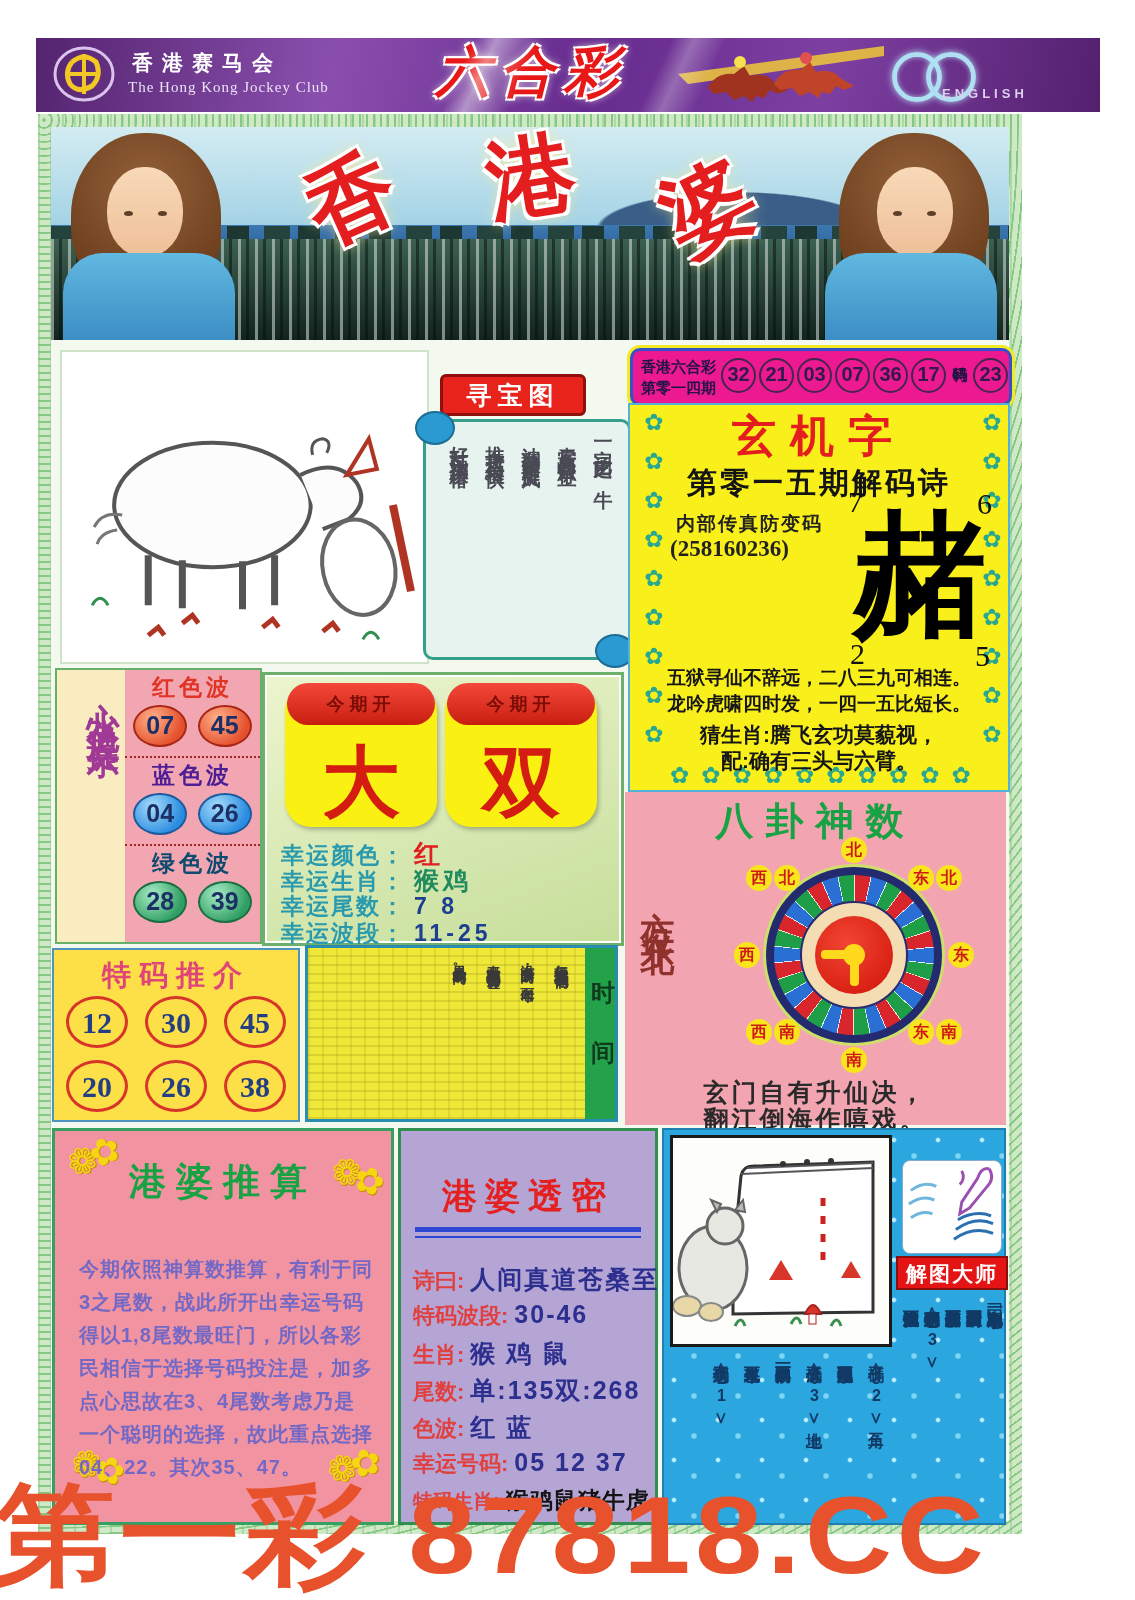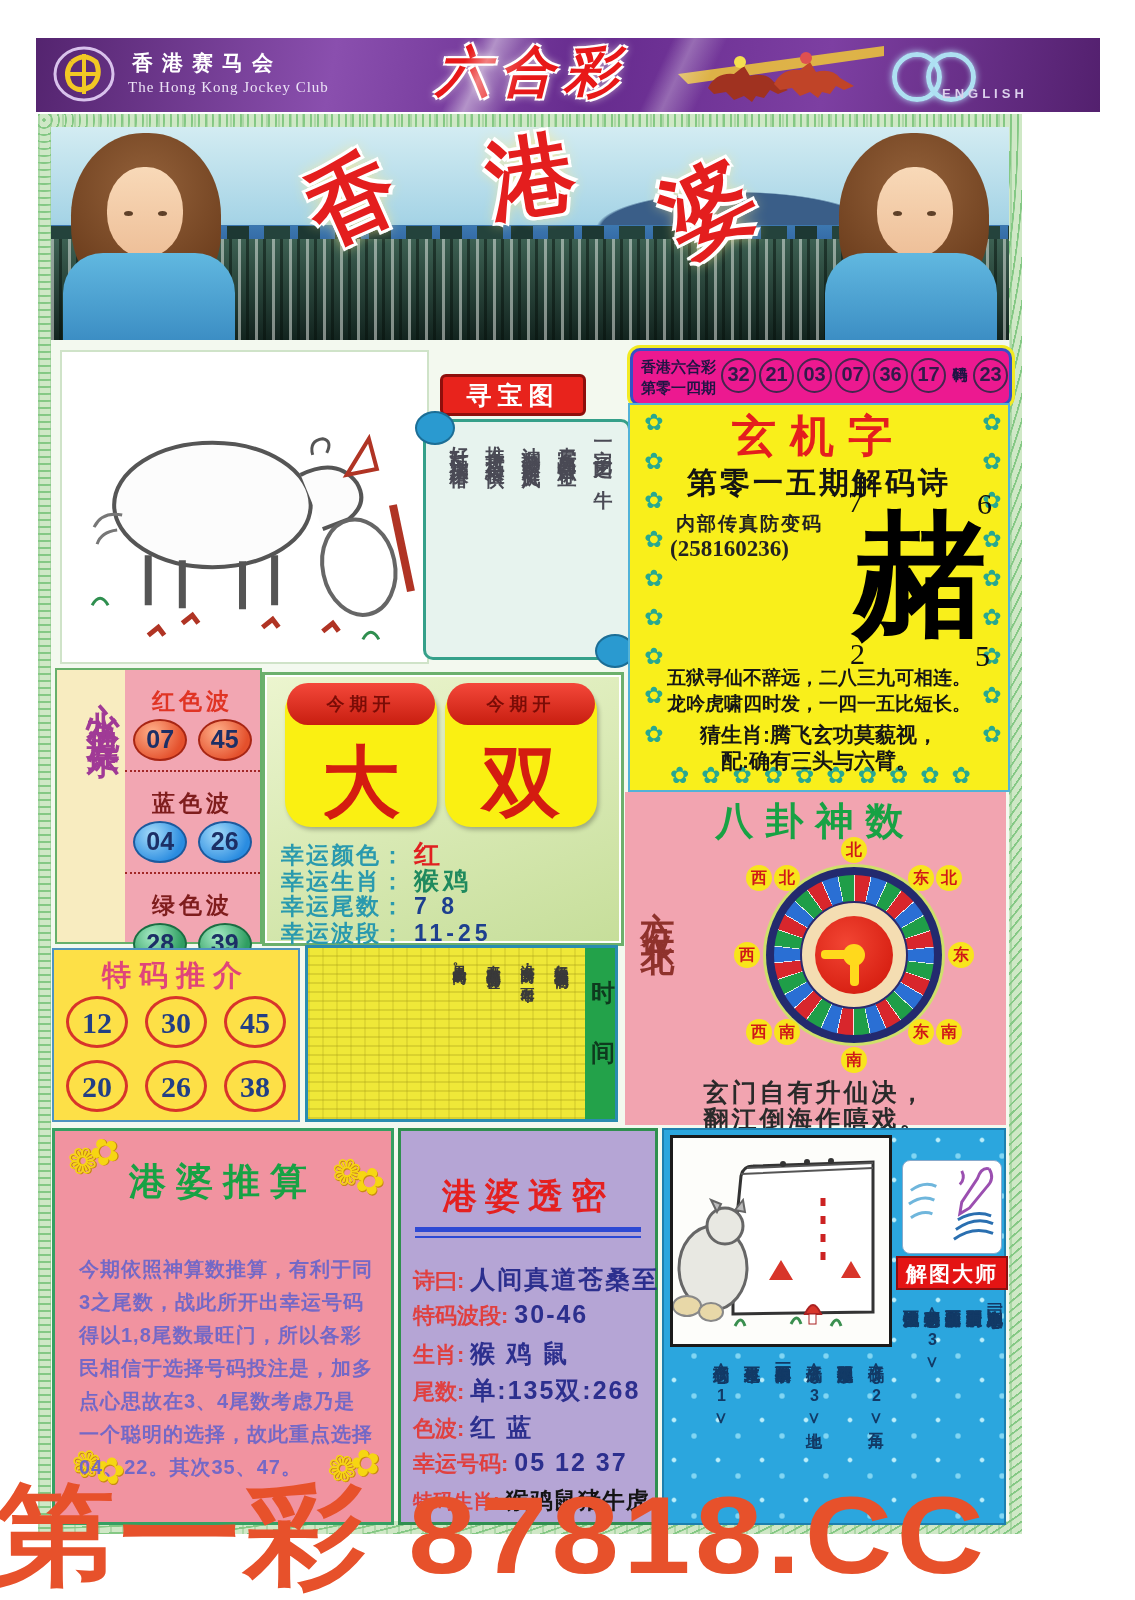--- a/index.html
+++ b/index.html
@@ -113,24 +113,24 @@
   .p1{top:260px;} .p2{top:286px;}
   .xj-zo{position:absolute;left:36px;right:36px;text-align:center;font-size:21px;font-weight:900;color:#161616;}
   .z1{top:316px;} .z2{top:342px;}
 
   
   .waves{position:absolute;left:4px;top:541px;width:203px;height:272px;border:2px solid #67b06a;}
   .wv-left{position:absolute;left:0;top:0;bottom:0;width:68px;background:#f8ecc0;}
   .wv-title{position:absolute;inset:6px 0;left:14px;font-size:33px;font-weight:900;color:#a03a96;
     letter-spacing:9px;writing-mode:vertical-rl;text-orientation:upright;}
   .wv-right{position:absolute;left:68px;right:0;top:0;bottom:0;background:#f2a6b2;}
-  .wg{height:88px;text-align:center;padding-top:2px;box-sizing:border-box;margin-top:14px;}
+  .wg{height:88px;text-align:center;padding-top:2px;box-sizing:border-box;}
   .wg.sep{border-bottom:2px dotted #a22626;}
   .wg-label{font-size:23px;font-weight:900;letter-spacing:4px;}
-  .lab-red{color:#e03424;} .lab-blue{color:#7f1d1d;} .lab-green{color:#7f1d1d;}
+  .lab-red{color:#e03424;} .lab-blue{color:#4c1d95;} .lab-green{color:#0c4a6e;}
   .ball{display:inline-block;width:50px;height:38px;border-radius:50%;font-size:25px;font-weight:900;
     color:#1c2f66;line-height:36px;margin:2px 3px;}
   .ball.red{background:radial-gradient(circle at 35% 30%,#ffb08a,#e4502c 72%);border:2px solid #a82614;}
   .ball.blue{background:radial-gradient(circle at 35% 30%,#a6dcfa,#2a8ce0 72%);border:2px solid #1c5a9e;}
   .ball.green{background:radial-gradient(circle at 35% 30%,#a8ecc6,#2f9e62 72%);border:2px solid #1a6e42;}
 
   
   .draw{position:absolute;left:211px;top:545px;width:356px;height:268px;border:3px solid #6cb06c;
     background:linear-gradient(160deg,#ecf5cf,#c6de9a);box-shadow:inset 0 0 0 2px #fff;}
   .card{position:absolute;top:10px;width:152px;height:142px;background:#faf012;border-radius:26px;

